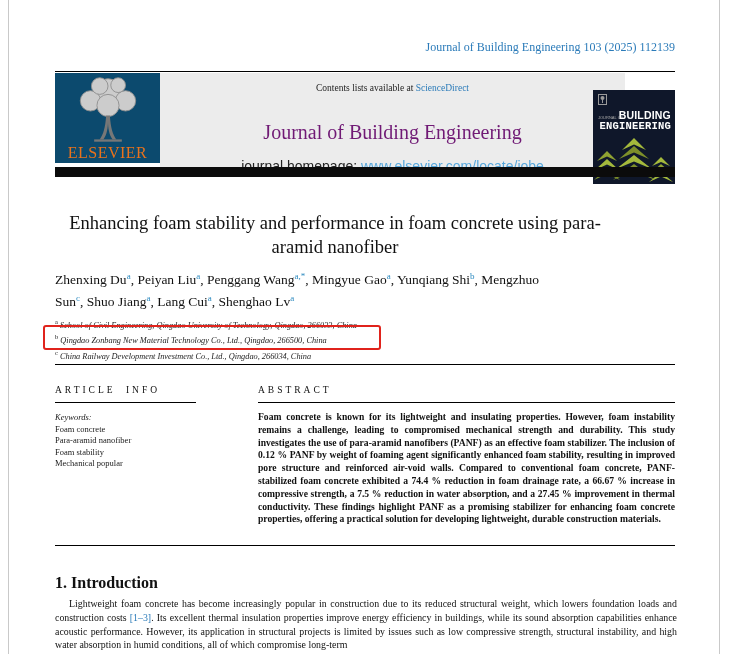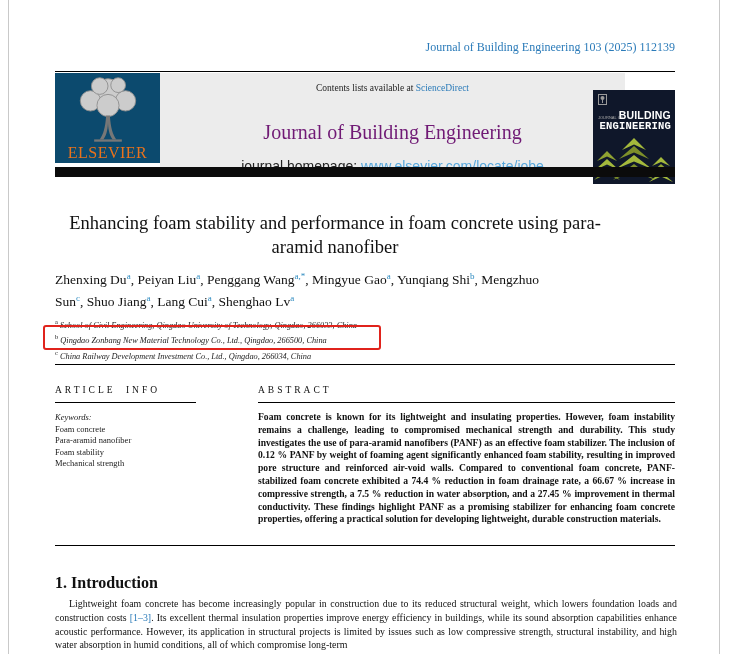--- a/index.html
+++ b/index.html
@@ -136,21 +136,21 @@
 <div class="abs rule rule-top"></div>
 
 <div class="abs article-info">
   <div class="col-heading">ARTICLE INFO</div>
   <div class="info-rule"></div>
   <div class="keywords">
     <div class="keywords-label">Keywords:</div>
     <div>Foam concrete</div>
     <div>Para-aramid nanofiber</div>
     <div>Foam stability</div>
-    <div>Mechanical strength</div>
+    <div>Mechanical popular</div>
   </div>
 </div>
 
 <div class="abs abstract">
   <div class="col-heading">ABSTRACT</div>
   <div class="abstract-rule"></div>
   <div class="abstract-text">Foam concrete is known for its lightweight and insulating properties. However, foam instability remains a challenge, leading to compromised mechanical strength and durability. This study investigates the use of para-aramid nanofibers (PANF) as an effective foam stabilizer. The inclusion of 0.12 % PANF by weight of foaming agent significantly enhanced foam stability, resulting in improved pore structure and reinforced air-void walls. Compared to conventional foam concrete, PANF-stabilized foam concrete exhibited a 74.4 % reduction in foam drainage rate, a 66.67 % increase in compressive strength, a 7.5 % reduction in water absorption, and a 27.45 % improvement in thermal conductivity. These findings highlight PANF as a promising stabilizer for enhancing foam concrete properties, offering a practical solution for developing lightweight, durable construction materials.</div>
 </div>
 
 <div class="abs rule rule-bottom"></div>

